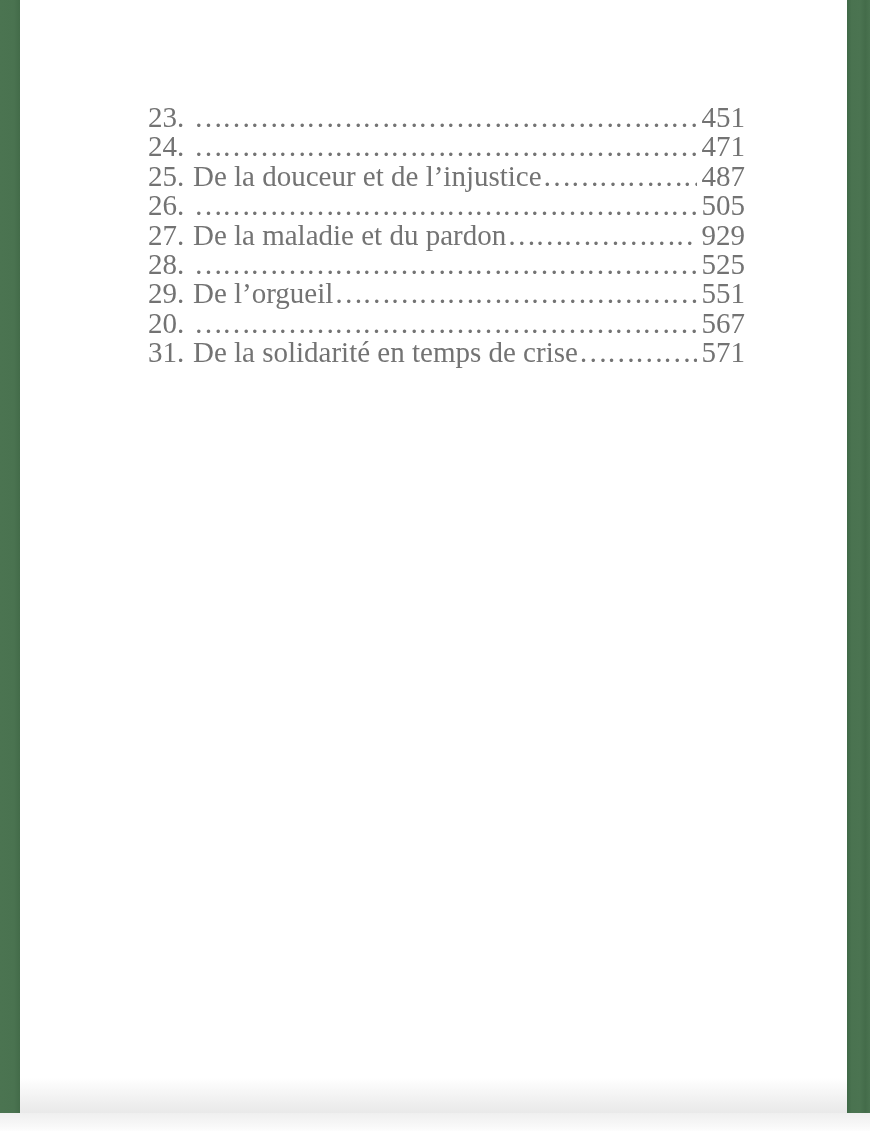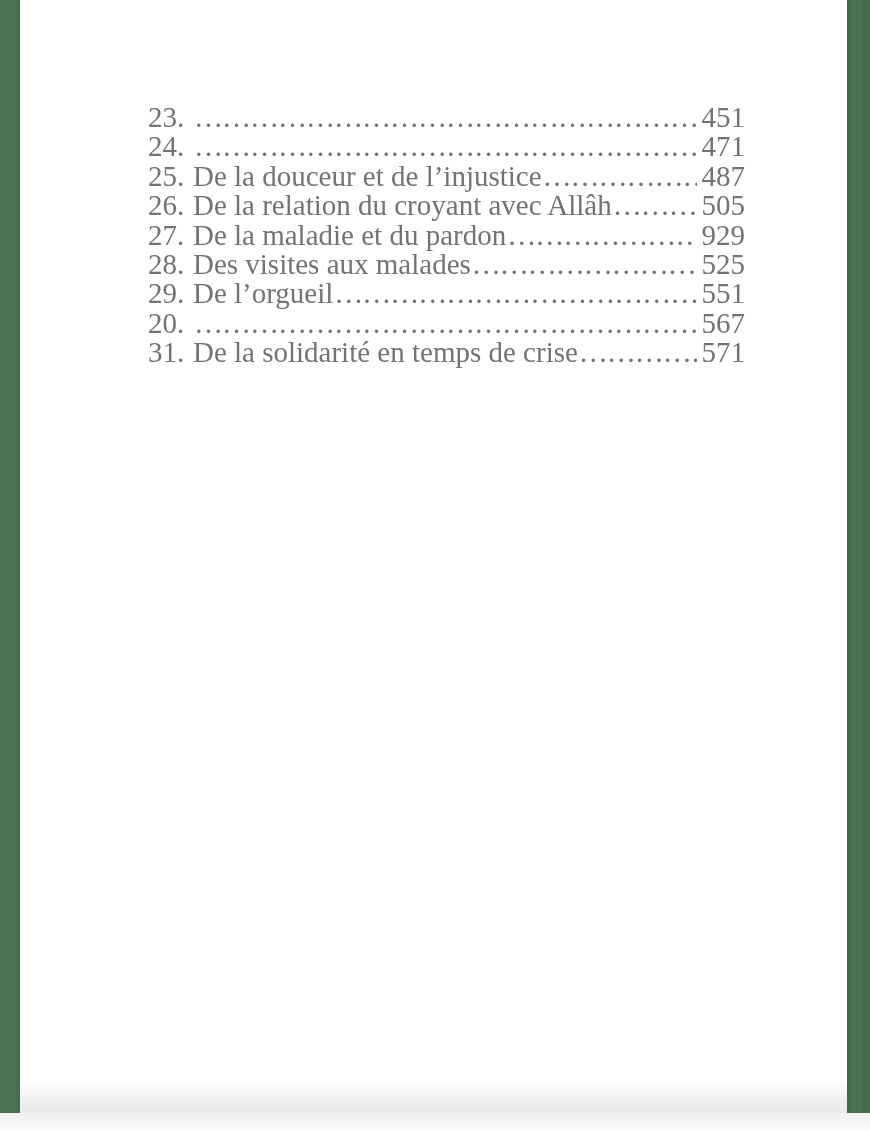--- a/index.html
+++ b/index.html
@@ -110,35 +110,33 @@
 
   <div class="toc-row">
     <span class="toc-num">25.</span>
     <span class="toc-title">De la douceur et de l’injustice</span>
     <span class="toc-dots">………………………………………………………………………………………………………………</span>
     <span class="toc-page">487</span>
   </div>
 
   <div class="toc-row">
     <span class="toc-num">26.</span>
-    <span class="toc-title">De la relation du croyant avec Allâh</span>
     <span class="toc-dots">………………………………………………………………………………………………………………</span>
     <span class="toc-page">505</span>
   </div>
 
   <div class="toc-row">
     <span class="toc-num">27.</span>
     <span class="toc-title">De la maladie et du pardon</span>
     <span class="toc-dots">………………………………………………………………………………………………………………</span>
     <span class="toc-page">929</span>
   </div>
 
   <div class="toc-row">
     <span class="toc-num">28.</span>
-    <span class="toc-title">Des visites aux malades</span>
     <span class="toc-dots">………………………………………………………………………………………………………………</span>
     <span class="toc-page">525</span>
   </div>
 
   <div class="toc-row">
     <span class="toc-num">29.</span>
     <span class="toc-title">De l’orgueil</span>
     <span class="toc-dots">………………………………………………………………………………………………………………</span>
     <span class="toc-page">551</span>
   </div>

